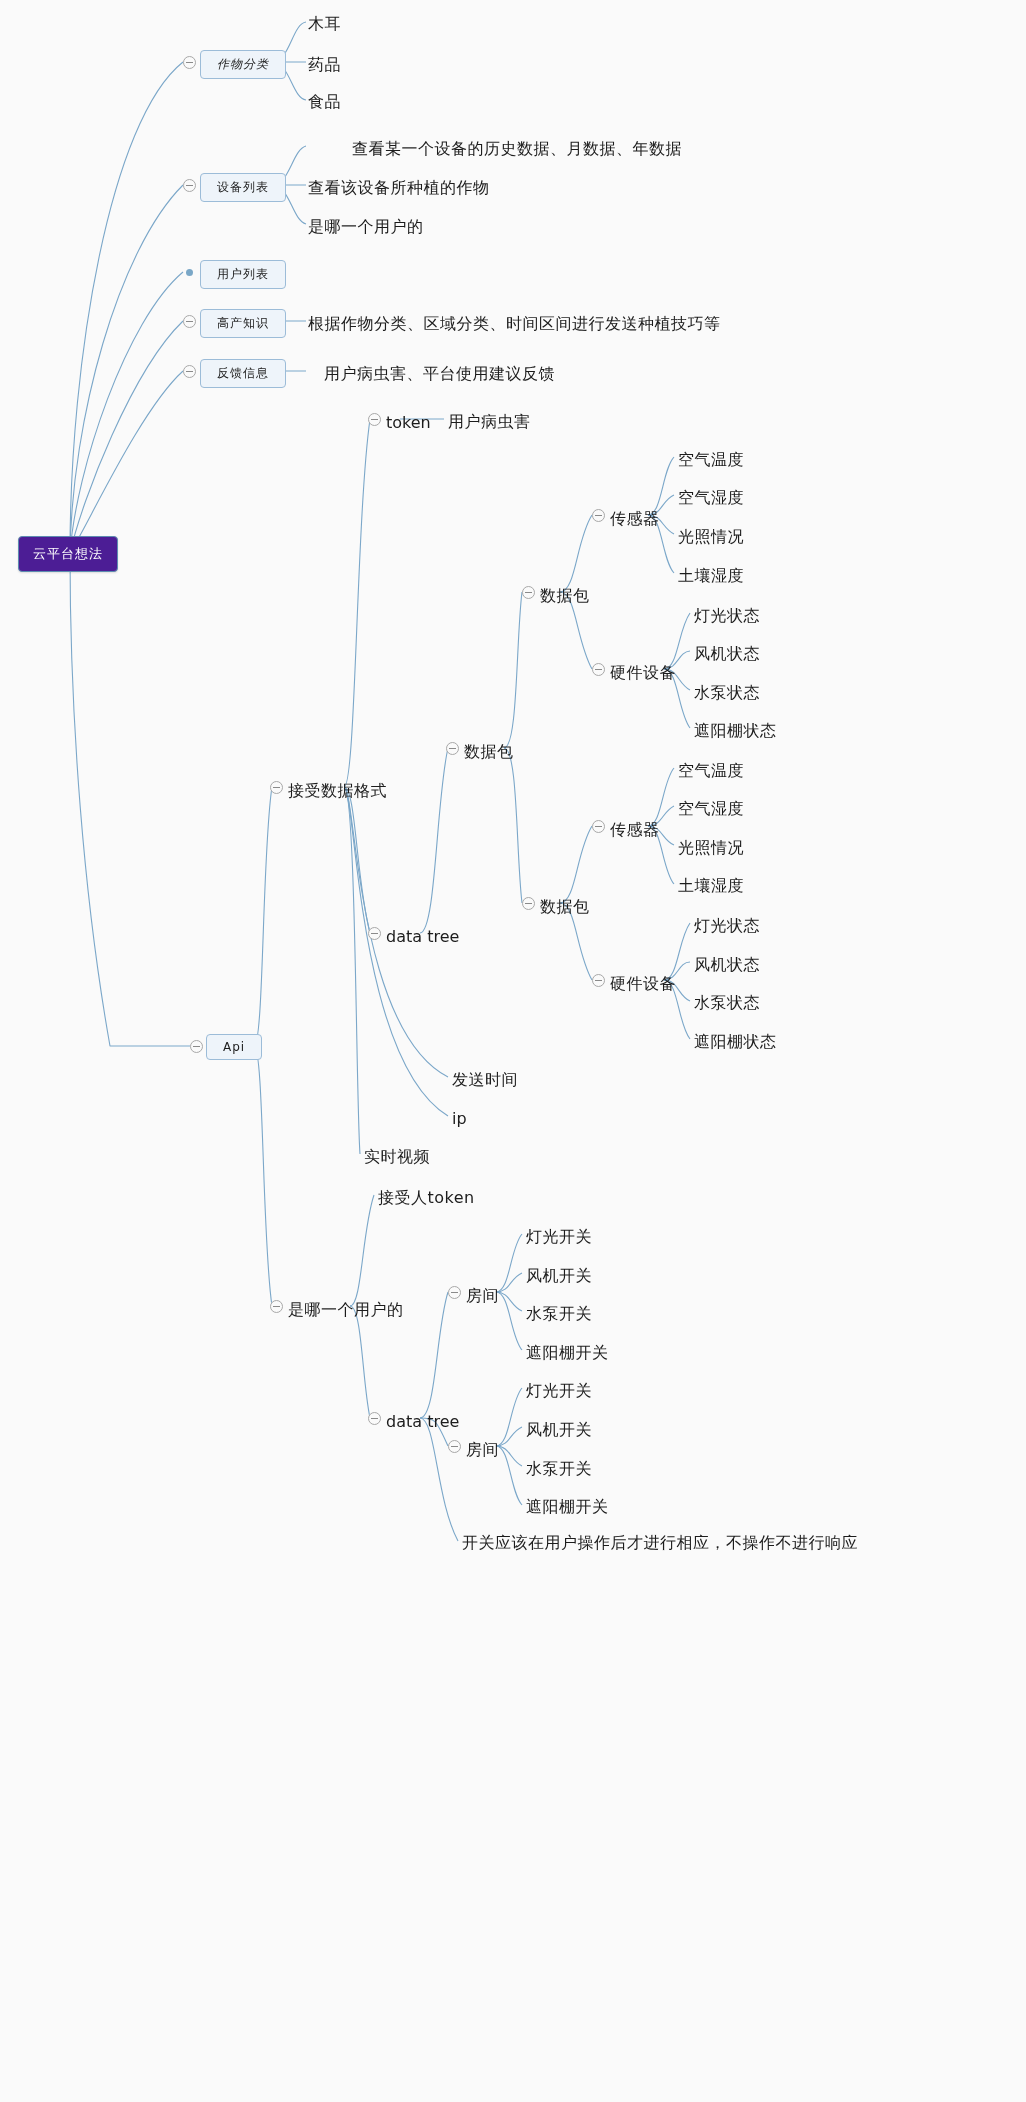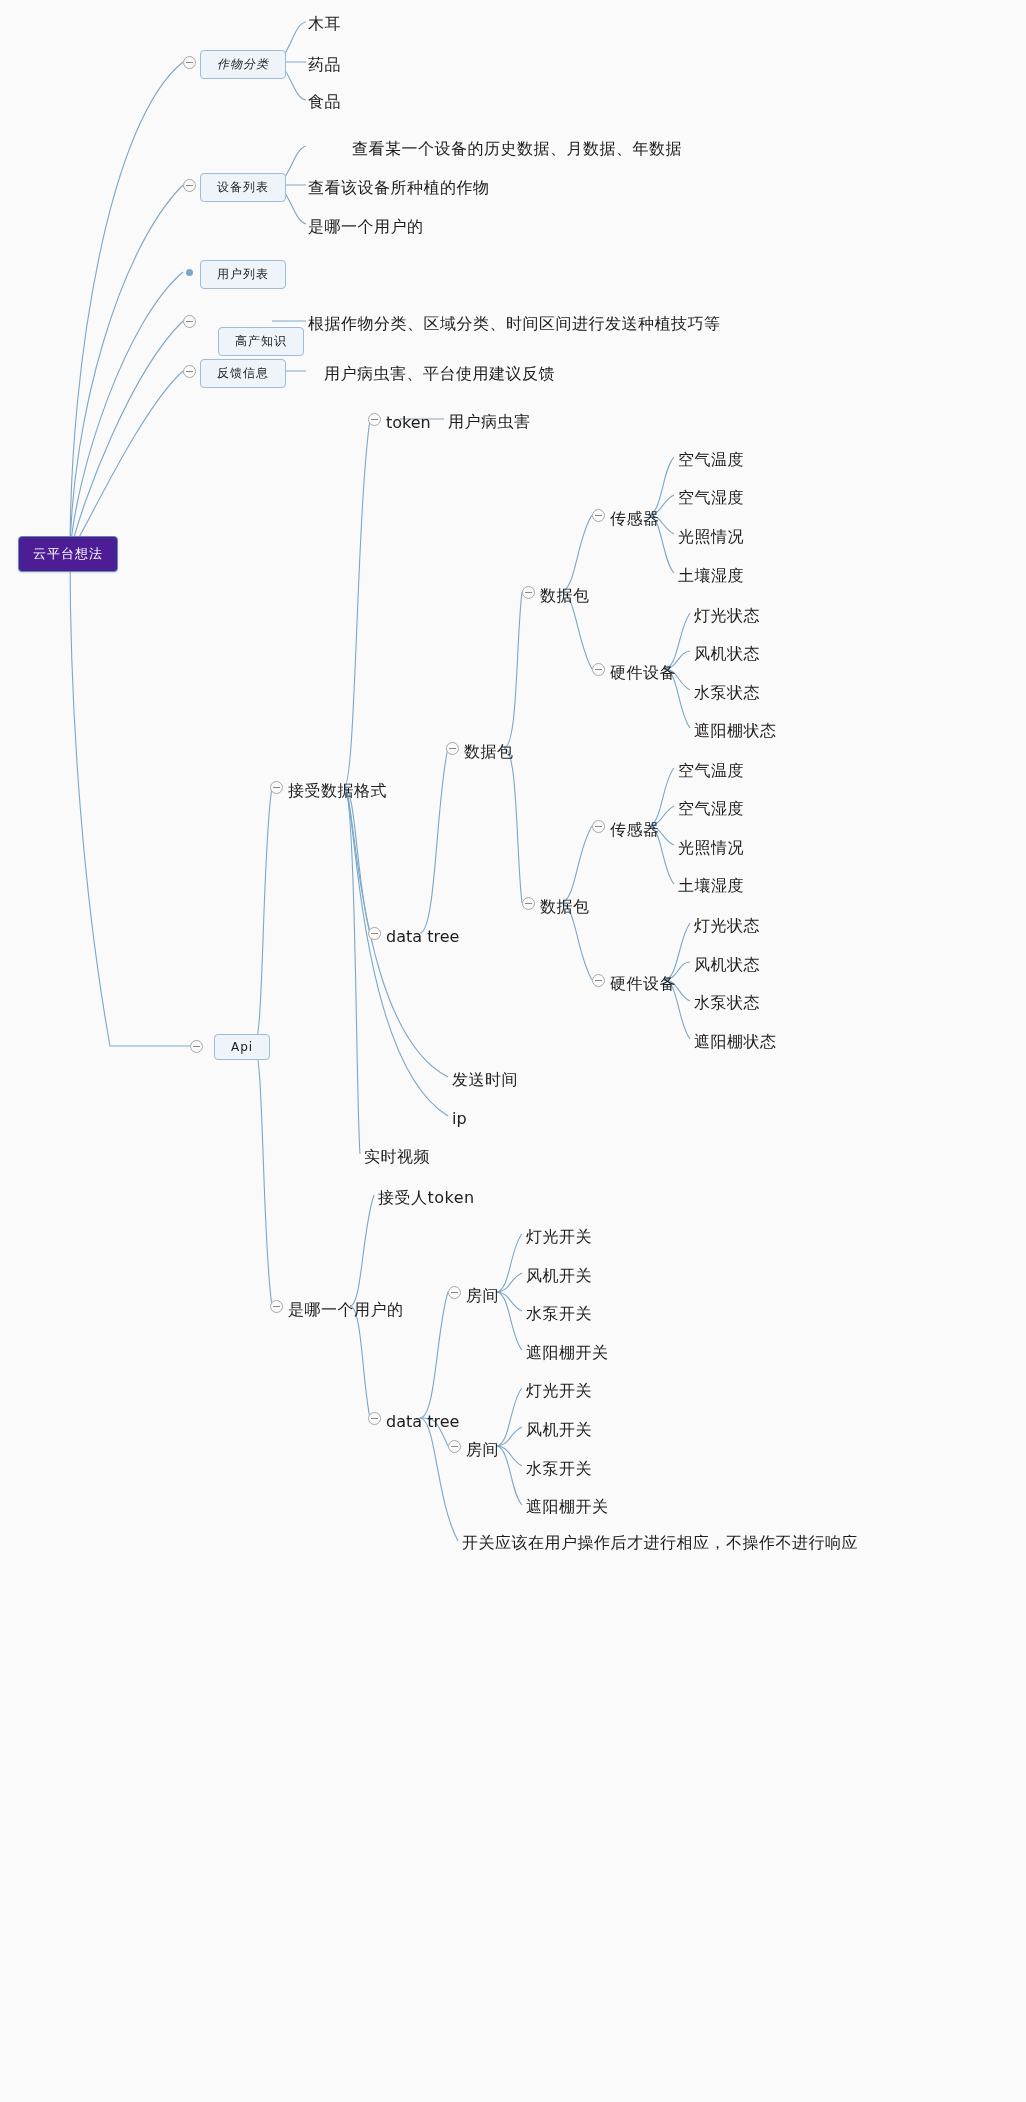--- a/index.html
+++ b/index.html
@@ -166,29 +166,29 @@
   <div class="node boxed" style="left:200px;top:173px;">设备列表</div>
 
   <div class="node plain" style="left:308px;top:139px;margin-left:44px;">查看某一个设备的历史数据、月数据、年数据</div>
   <div class="node plain" style="left:308px;top:178px;">查看该设备所种植的作物</div>
   <div class="node plain" style="left:308px;top:217px;">是哪一个用户的</div>
 
   <div class="dot" style="left:186px;top:269px;"></div>
   <div class="node boxed" style="left:200px;top:260px;">用户列表</div>
 
   <div class="toggle" style="left:183px;top:315px;"></div>
-  <div class="node boxed" style="left:200px;top:327px;margin-left:18px;">高产知识</div>
+  <div class="node boxed" style="left:200px;top:309px;">高产知识</div>
   <div class="node plain" style="left:308px;top:314px;">根据作物分类、区域分类、时间区间进行发送种植技巧等</div>
 
   <div class="toggle" style="left:183px;top:365px;"></div>
   <div class="node boxed" style="left:200px;top:359px;">反馈信息</div>
   <div class="node plain" style="left:308px;top:364px;margin-left:16px;">用户病虫害、平台使用建议反馈</div>
 
   <div class="toggle" style="left:190px;top:1040px;"></div>
-  <div class="node boxed" style="left:206px;top:1034px;margin-left:8px;">Api</div>
+  <div class="node boxed" style="left:206px;top:1034px;">Api</div>
 
   <div class="toggle" style="left:270px;top:781px;"></div>
   <div class="node plain" style="left:288px;top:781px;">接受数据格式</div>
 
   <div class="toggle" style="left:368px;top:413px;"></div>
   <div class="node plain en" style="left:386px;top:413px;">token</div>
   <div class="node plain" style="left:448px;top:412px;">用户病虫害</div>
 
   <div class="toggle" style="left:368px;top:927px;"></div>
   <div class="node plain en" style="left:386px;top:927px;">data tree</div>

